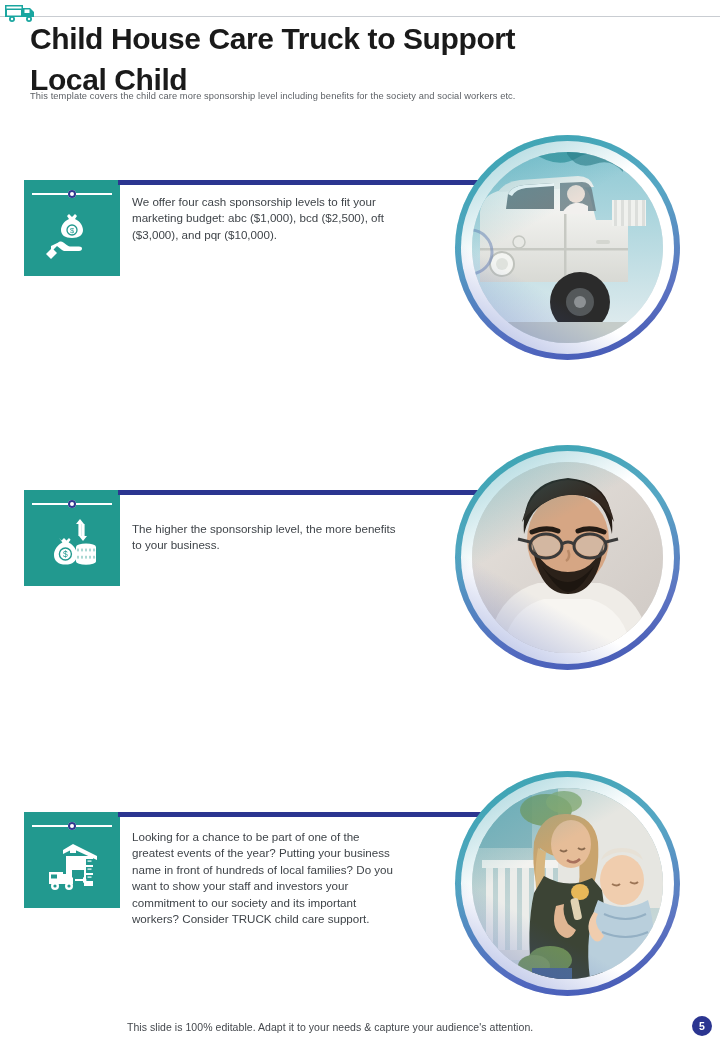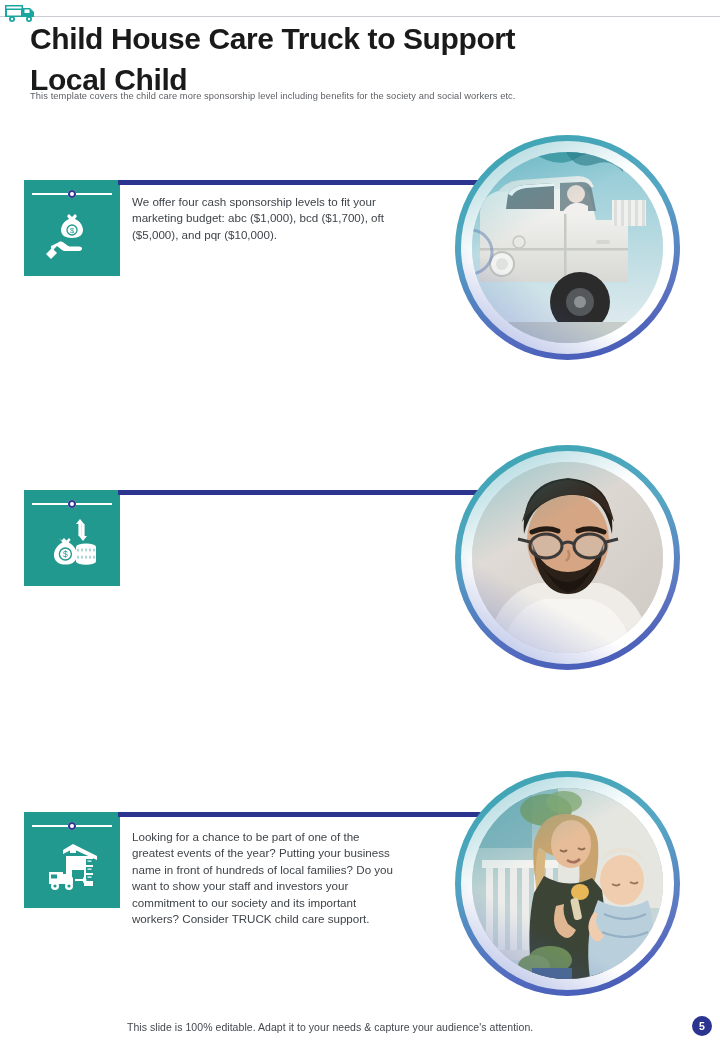--- a/index.html
+++ b/index.html
@@ -209,21 +209,21 @@
         <text x="27" y="25.4" font-size="7.5" fill="#22998F" text-anchor="middle" font-family="Liberation Sans, sans-serif">$</text>
 
         <path d="M6 44 l6 -6 l5 4 c1 1 3 1 4 1 l13 0 c2 0 3 -1 3 -2.4 c0 -1.4 -1 -2.2 -3 -2.2 l-9 0 c-1.6 0 -2.6 -0.8 -3.6 -1.6 l-3 -2.4 c-2 -1.6 -4 -1.2 -5.6 0.4 L6 38 z" fill="#ffffff"></path>
         <path d="M1 46 l6 -6 l5 5 l-6 6 z" fill="#ffffff"></path>
       </svg>
     </div>
   </div>
 
   <div class="connector"></div>
 
-  <div class="row-text">We offer four cash sponsorship levels to fit your marketing budget: abc ($1,000), bcd ($1,700), oft ($5,000), and pqr ($10,000).</div>
+  <div class="row-text">We offer four cash sponsorship levels to fit your marketing budget: abc ($1,000), bcd ($2,500), oft ($3,000), and pqr ($10,000).</div>
 
   <div class="photo-wrap">
     <div class="photo-ring"></div>
     <div class="photo-inner">
       <svg viewBox="0 0 191 191" width="191" height="191">
         <defs>
           <linearGradient id="skyA" x1="0" y1="0" x2="0" y2="1">
             <stop offset="0%" stop-color="#8fc9d4"></stop>
               <stop offset="100%" stop-color="#e6eef0"></stop>
           </linearGradient>
@@ -318,20 +318,21 @@
           <line x1="41" y1="37.8" x2="41" y2="40.6"></line>
             <line x1="45" y1="37.8" x2="45" y2="40.6"></line>
           <line x1="49" y1="37.8" x2="49" y2="40.6"></line>
         </g>
       </svg>
     </div>
   </div>
 
   <div class="connector"></div>
 
+  <div class="row-text">The higher the sponsorship level, the more benefits to your business.</div>
 
   <div class="photo-wrap">
     <div class="photo-ring"></div>
     <div class="photo-inner">
       <svg viewBox="0 0 191 191" width="191" height="191">
         <defs>
           <linearGradient id="wallB" x1="0" y1="0" x2="1" y2="1">
             <stop offset="0%" stop-color="#e7e2dd"></stop>
               <stop offset="100%" stop-color="#cfc9c4"></stop>
           </linearGradient>

